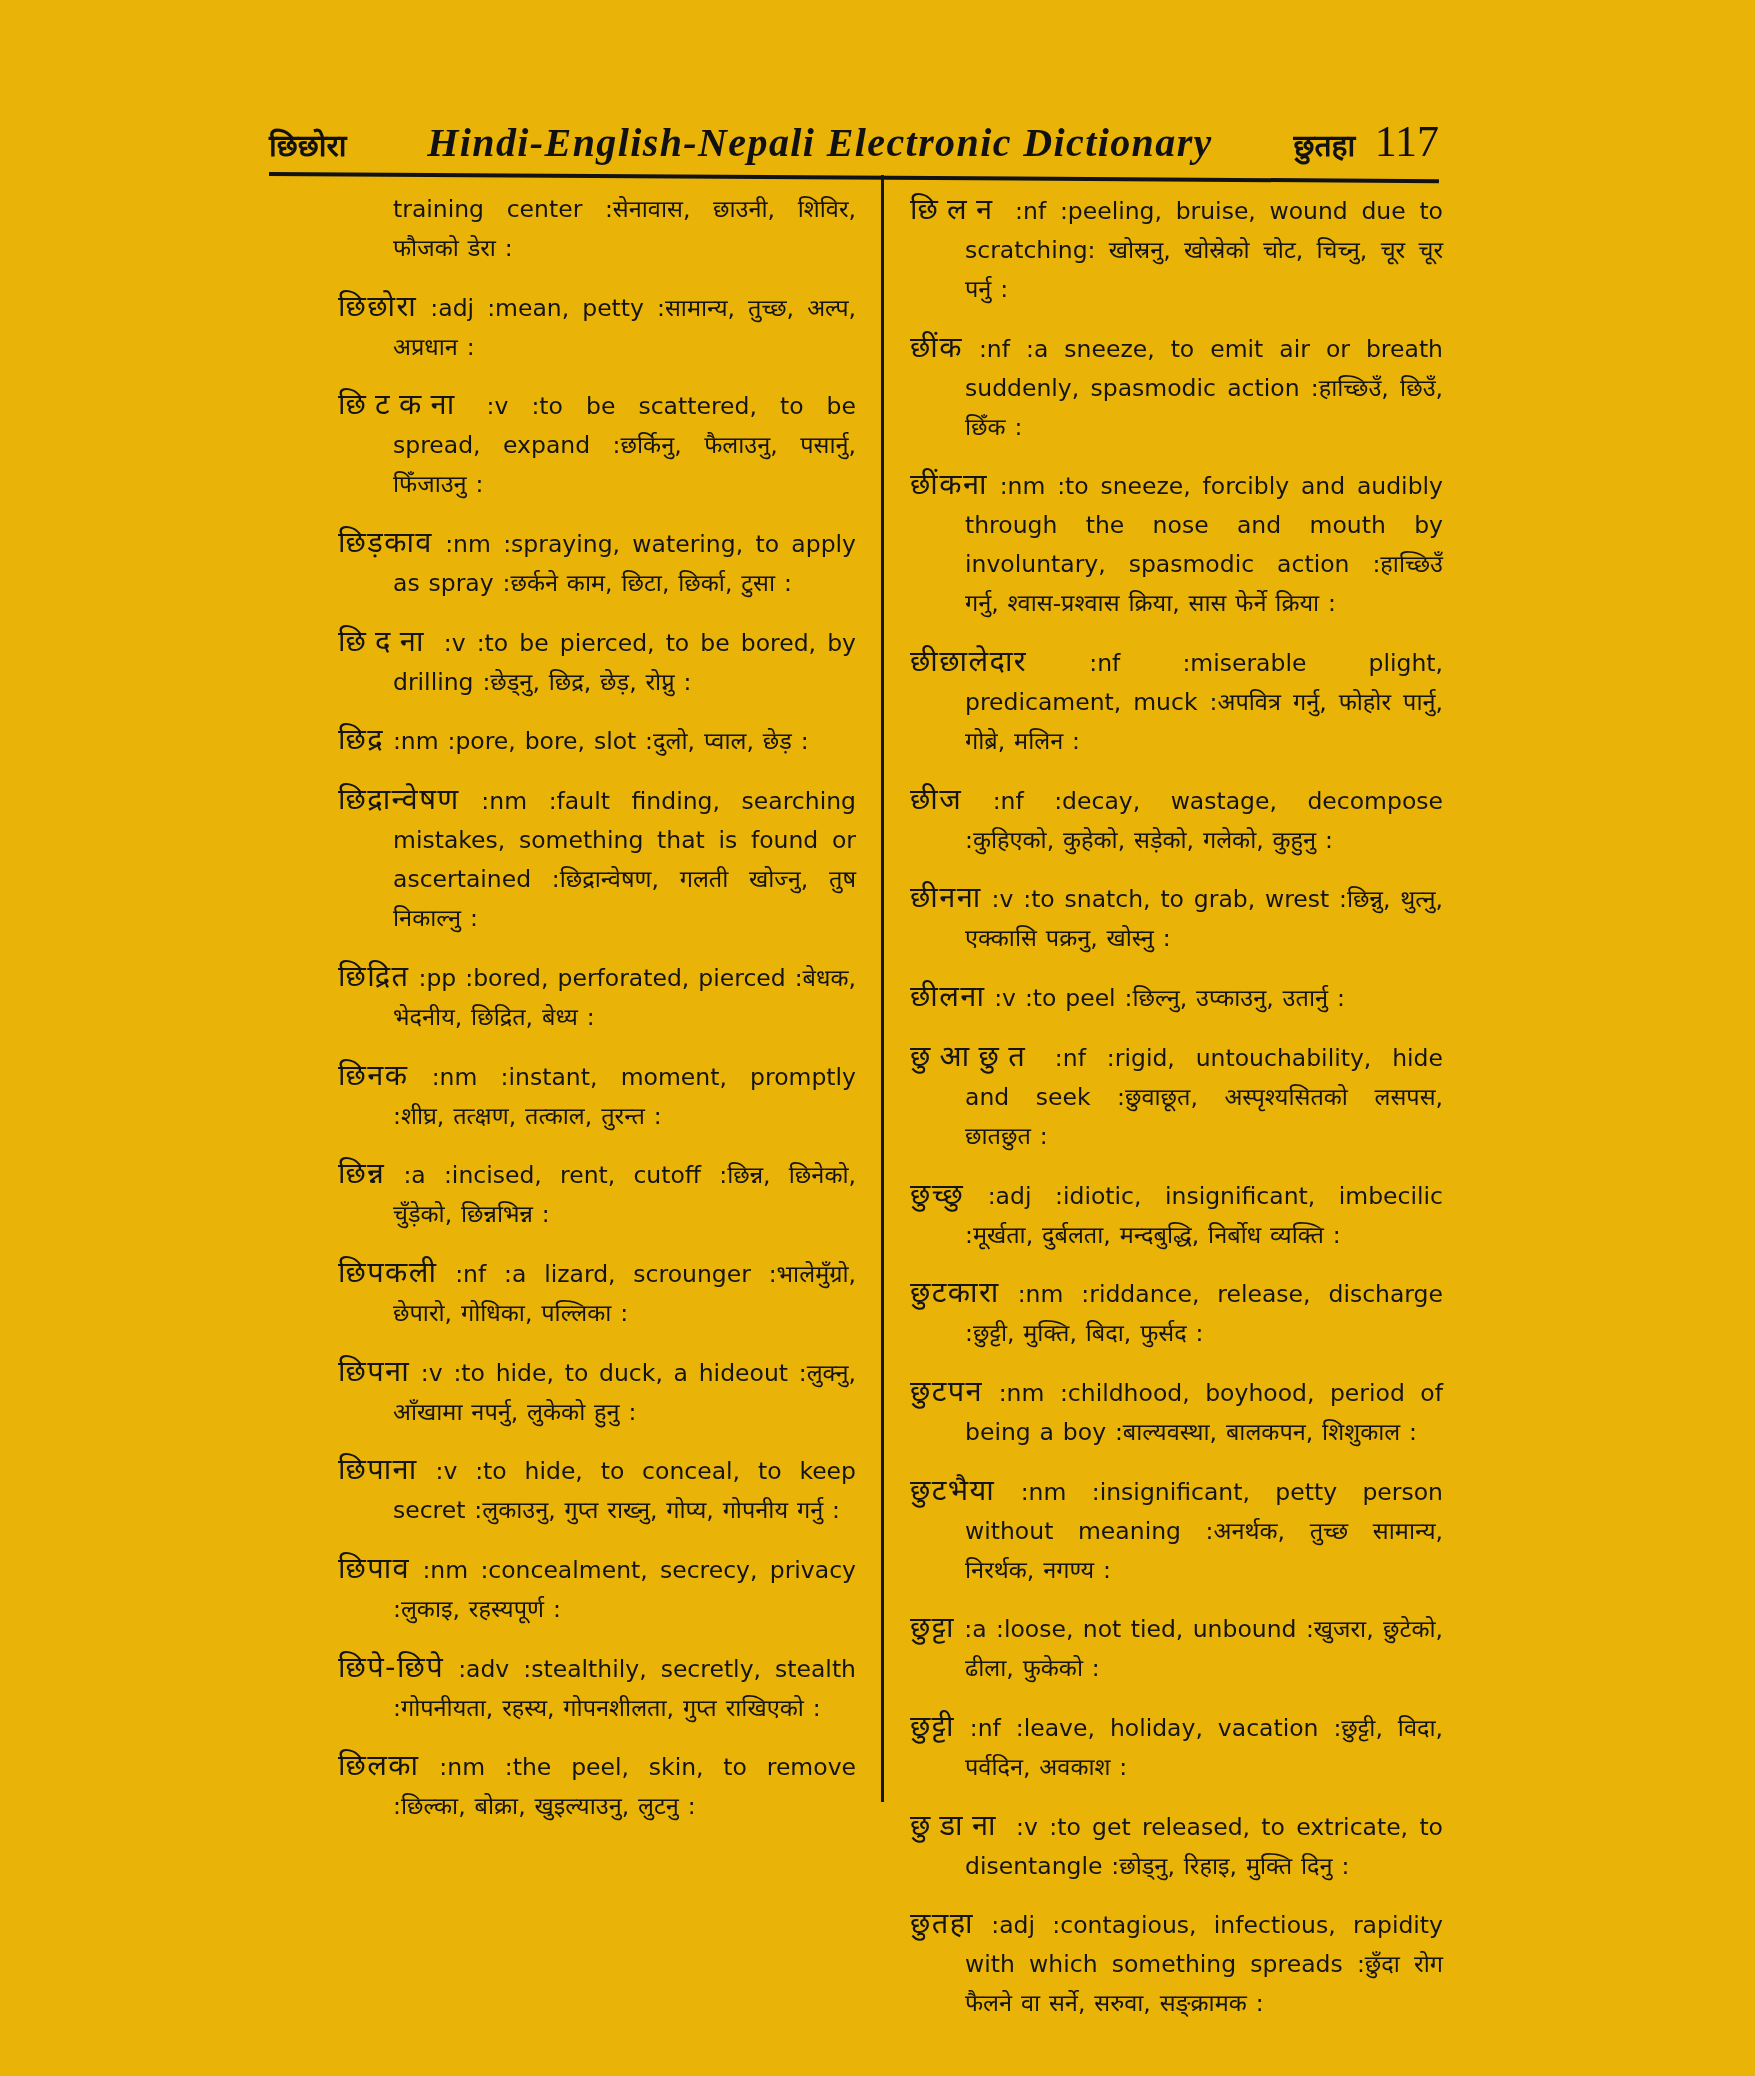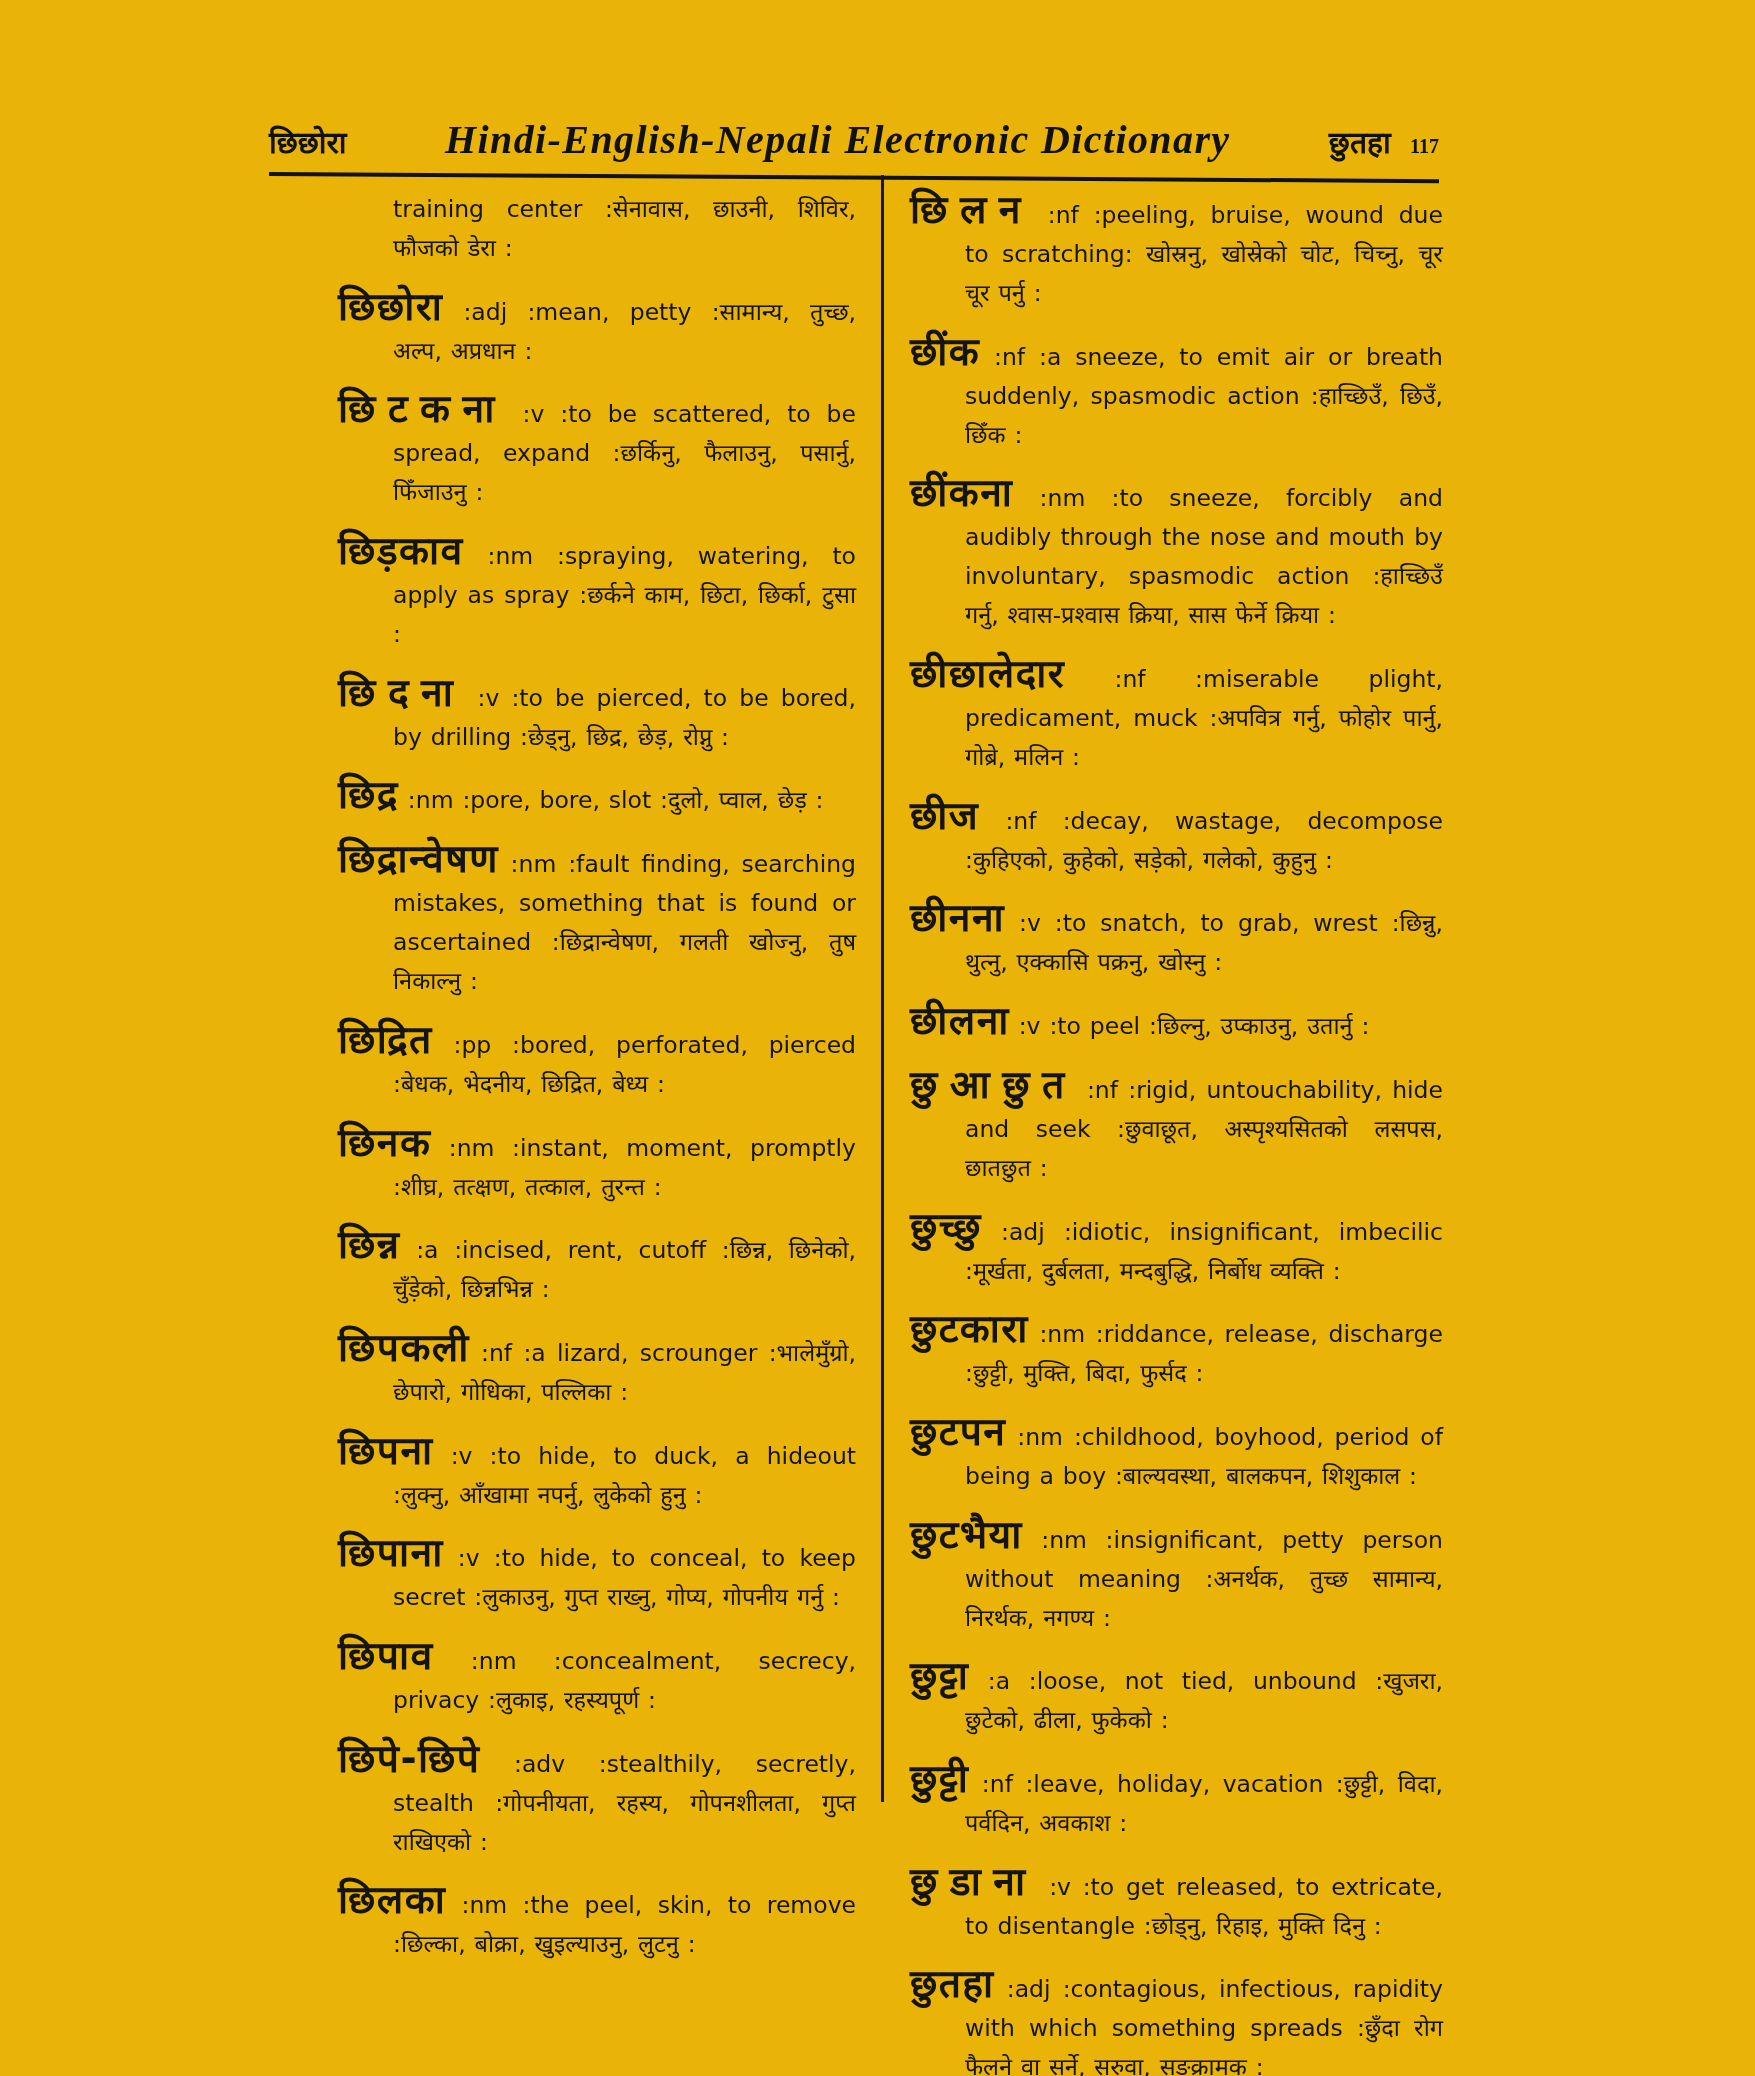--- a/index.html
+++ b/index.html
@@ -25,21 +25,21 @@
   .title{
     font-family:"Liberation Serif", serif;
     font-weight:bold;font-style:italic;
     font-size:40px;
     letter-spacing:1.4px;
     white-space:nowrap;
   }
   .guide-right{display:flex;align-items:baseline;gap:19.4px;}
   .page-number{
     font-family:"Liberation Serif", serif;
-    font-size:20px;font-weight:bold;
+    font-size:44px;font-weight:normal;
   }
   .header-rule{
     position:absolute;
     left:269px;top:172px;width:1170px;height:4.2px;
     background:#121212;
     transform:rotate(0.35deg);
     transform-origin:left center;
   }
   
   .column{position:absolute;top:190px;}
@@ -58,22 +58,22 @@
     padding-left:55px;
     text-indent:-55px;
     text-align:justify;
     color:#141414;
     word-spacing:1.4px;
   }
   .entry.cont{
     text-indent:0;
   }
   .hw{
-    font-weight:bold;
-    font-size:39px;
+    font-weight:normal;
+    font-size:29px;
     letter-spacing:1.4px;
   }
   .hw.wide{letter-spacing:0.32em;}
   .pos{}
   .body{}
 </style>
 </head>
 <body>
 
 <div class="page">

